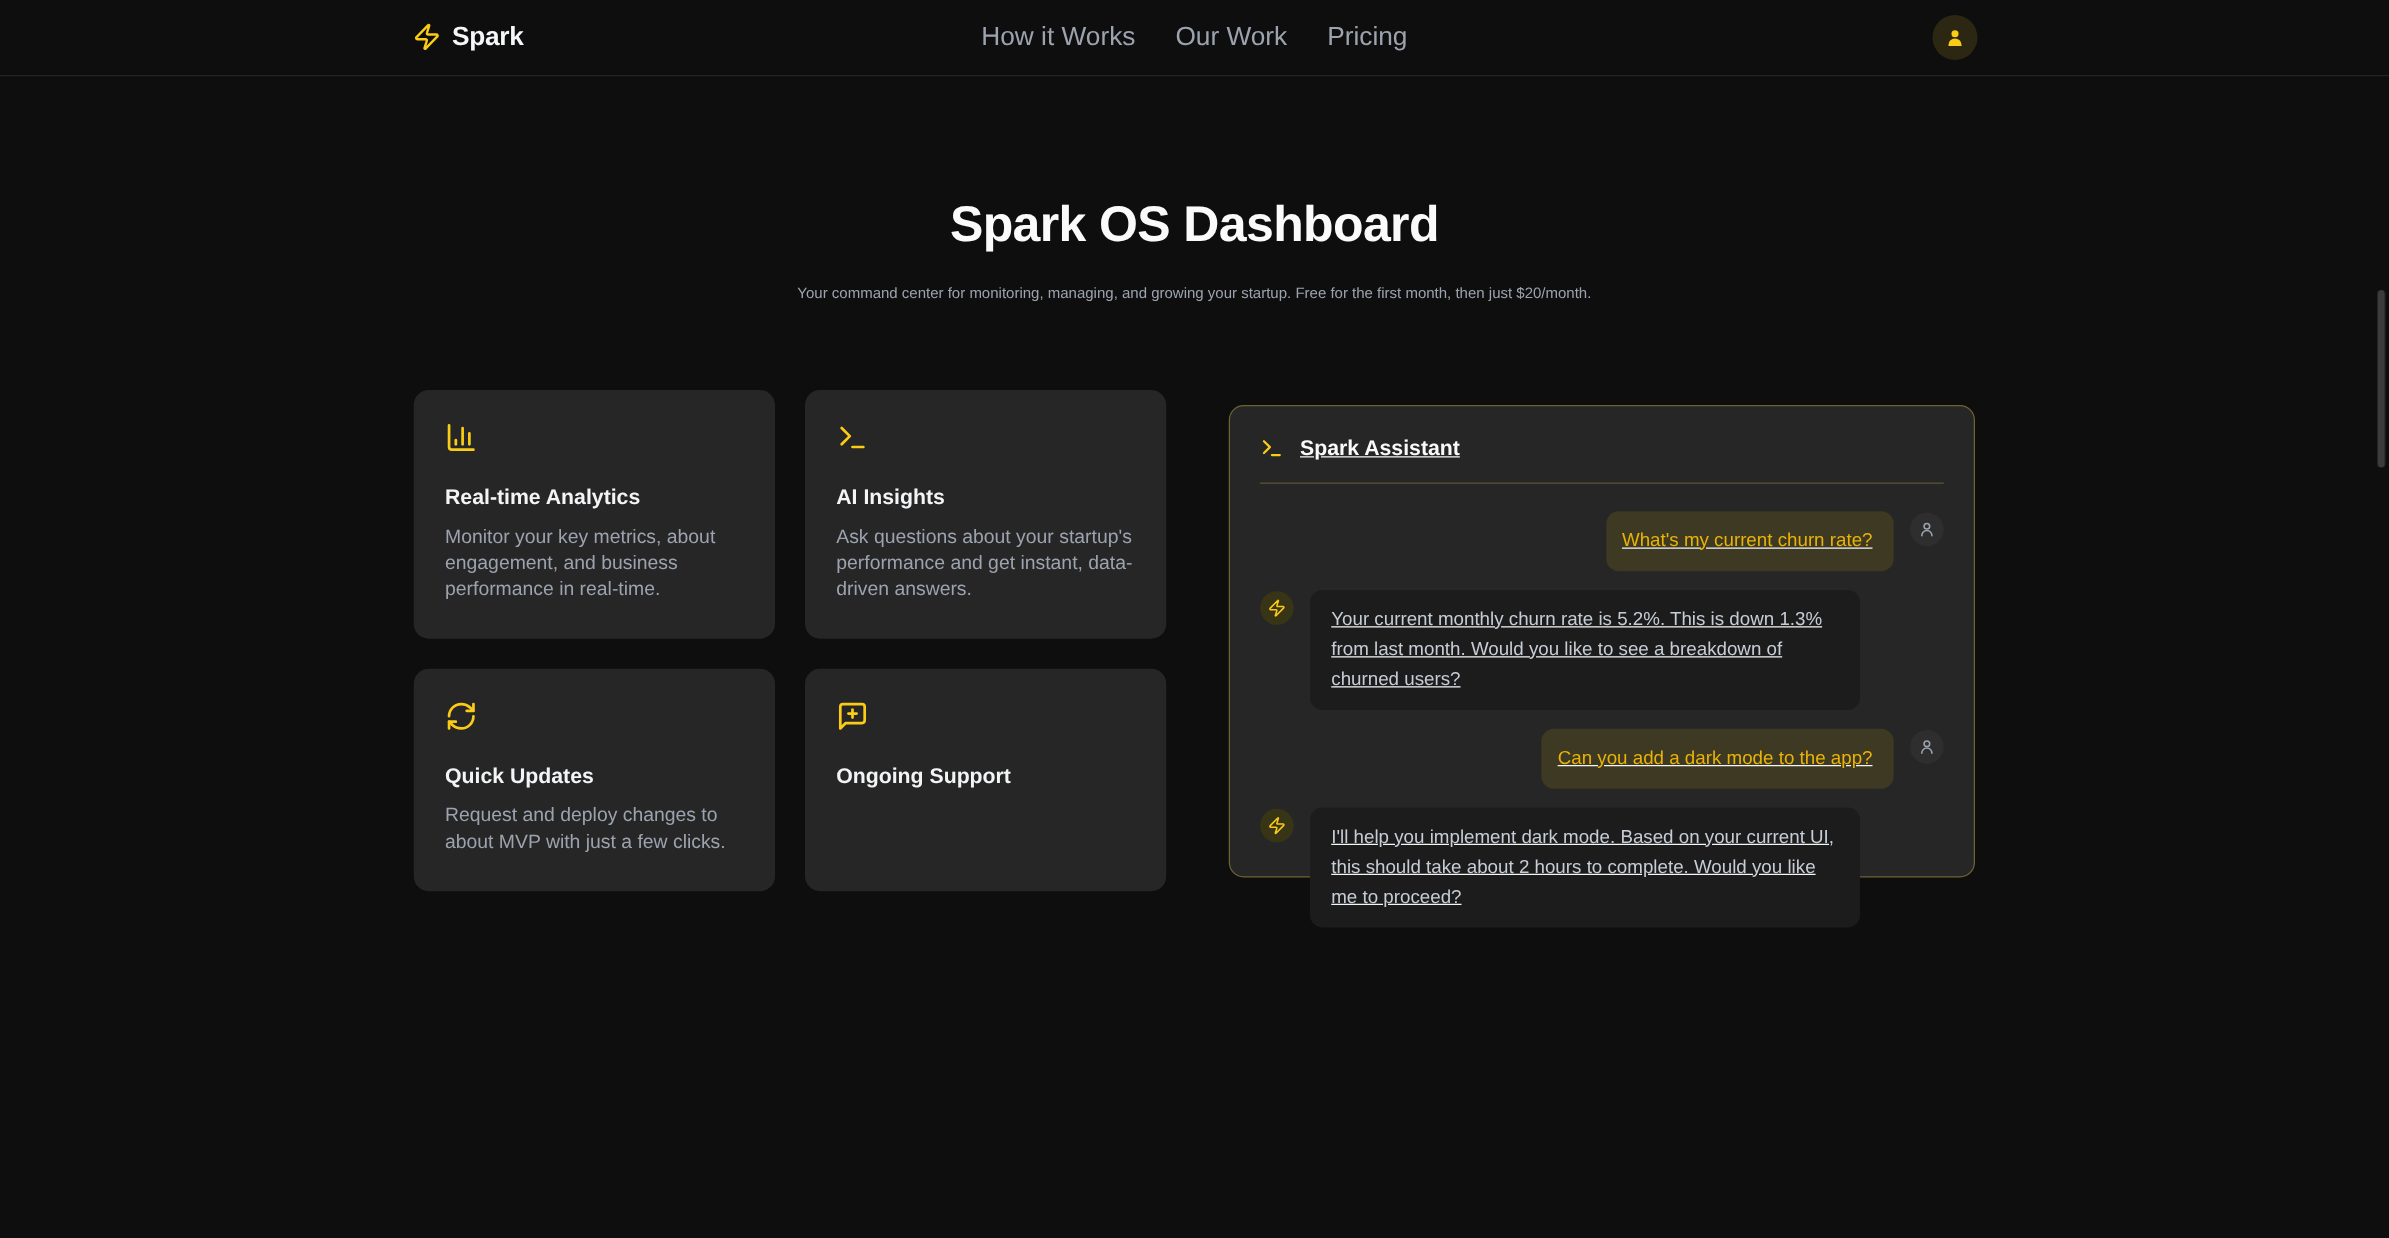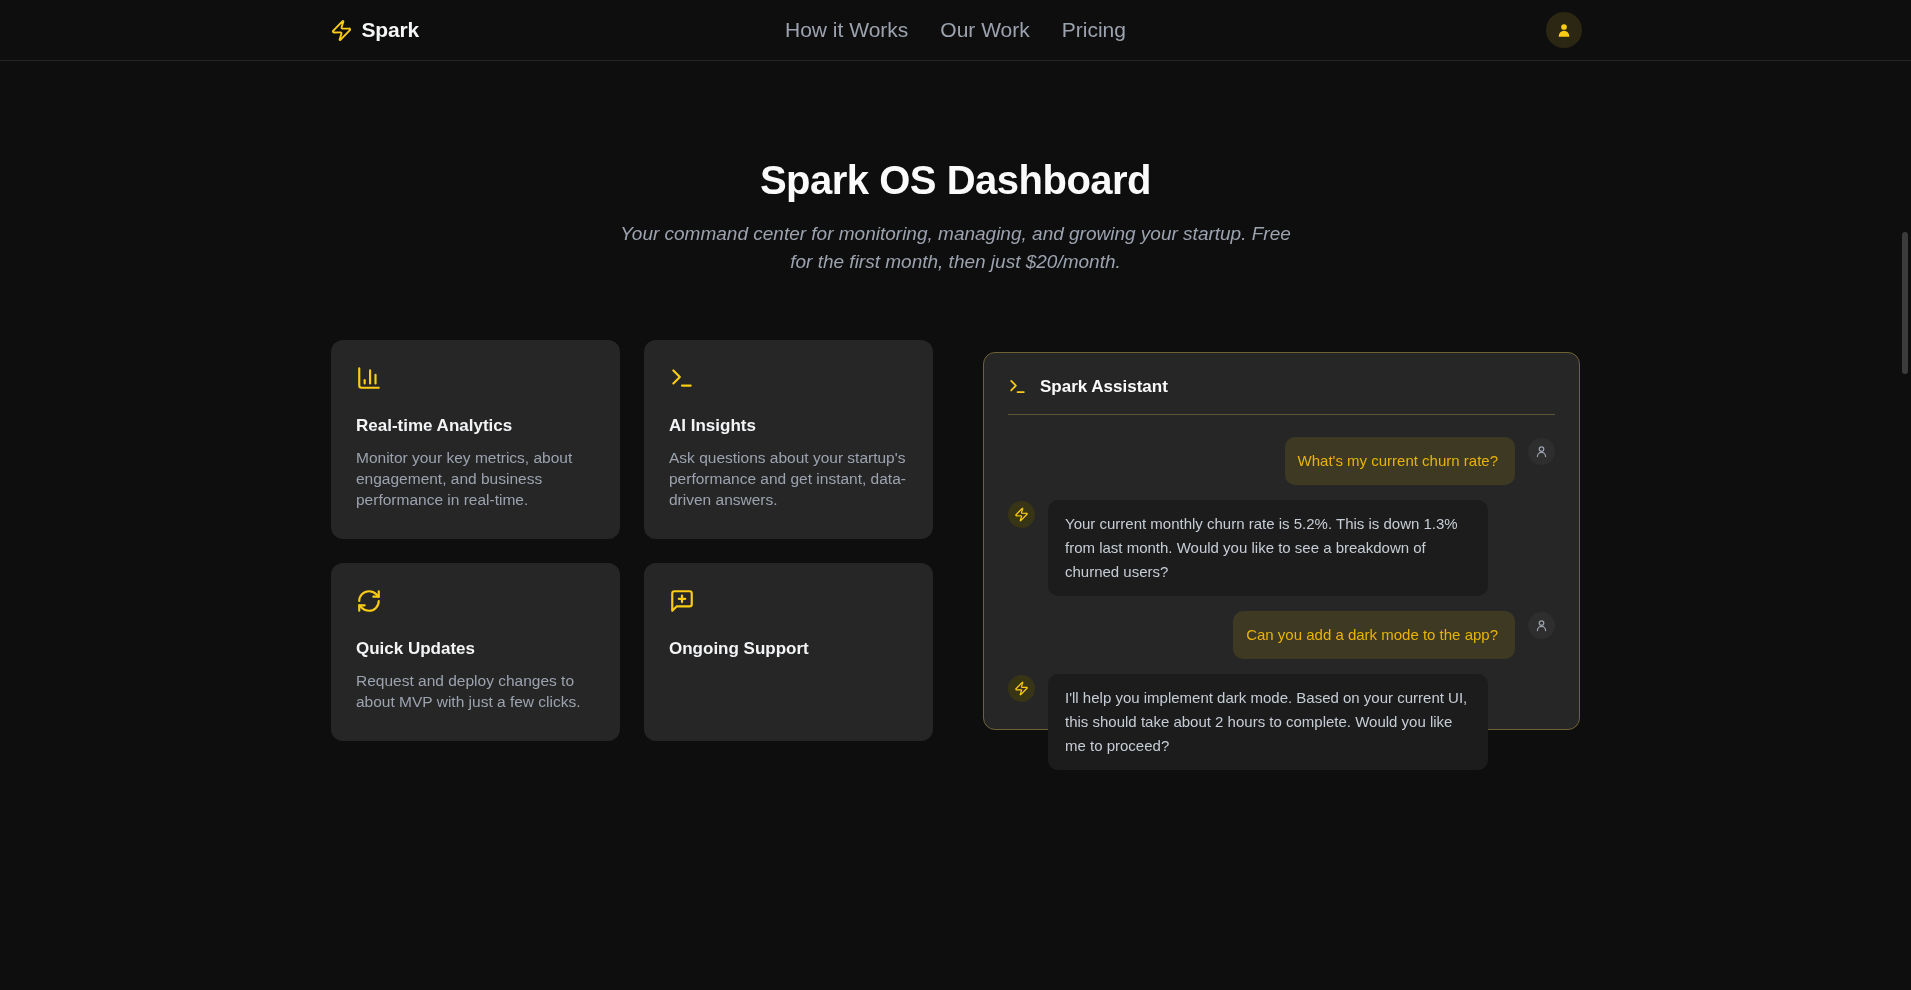--- a/index.html
+++ b/index.html
@@ -9,43 +9,43 @@
     --avatar-ai-bg:#383416; --avatar-user-bg:#2e2e2e; --white:#f5f6f7;
   }
   *{margin:0;padding:0;box-sizing:border-box;}
   html,body{width:1911px;height:990px;overflow:hidden;}
   body{background:var(--bg);font-family:"Liberation Sans","DejaVu Sans",sans-serif;color:var(--white);}
 
   
   .navbar{height:61px;border-bottom:1px solid var(--nav-border);display:flex;align-items:center;}
   .nav-inner{width:1252px;margin:0 auto;display:flex;align-items:center;}
   .nav-left{flex:1;display:flex;align-items:center;}
-  .brand{display:flex;align-items:center;gap:9px;cursor:pointer;}
+  .brand{display:flex;gap:9px;cursor:pointer;}
   .brand-name{font-size:21px;font-weight:bold;letter-spacing:-0.2px;}
   .nav-links{display:flex;gap:32px;}
   .nav-link{color:var(--muted);font-size:21px;text-decoration:none;cursor:pointer;}
   .nav-right{flex:1;display:flex;justify-content:flex-end;}
   .nav-avatar{width:36px;height:36px;border-radius:50%;background:#2c2712;display:flex;align-items:center;justify-content:center;cursor:pointer;border:none;}
 
   
   .hero{padding-top:95px;text-align:center;}
   .hero-title{font-size:40px;line-height:48px;font-weight:bold;letter-spacing:-0.5px;color:#fafafa;}
-  .hero-sub{margin:16px auto 0;max-width:690px;font-size:19px;line-height:28px;color:var(--muted);font-style:italic;}
+  .hero-sub{margin:16px auto 0;max-width:690px;font-size:12px;line-height:28px;color:var(--muted);}
 
   
   .content{width:1249px;margin:64px auto 0;display:flex;gap:50px;align-items:center;}
 
   .features{width:602px;display:grid;grid-template-columns:1fr 1fr;gap:24px;}
   .card{background:var(--card);border-radius:12px;padding:25px 25px 29px;}
   .card-icon{height:26px;display:flex;align-items:center;}
   .card-title{margin-top:25px;font-size:17px;font-weight:bold;color:#f3f4f6;}
   .card-desc{margin-top:11px;font-size:15.5px;line-height:21px;color:var(--muted);}
 
   
-  .panel{width:597px;height:378px;background:var(--panel);border:1px solid var(--panel-border);border-radius:12px;padding:24px;}
+  .panel{width:597px;height:378px;background:var(--panel);border:1px solid var(--panel-border);border-radius:12px;padding:24px;text-decoration:underline;}
   .panel-head{display:flex;align-items:center;gap:13px;}
   .panel-title{font-size:17px;font-weight:bold;color:#fafafa;}
   .panel-divider{height:1px;background:var(--divider);margin-top:17px;}
   .messages{margin-top:22px;display:flex;flex-direction:column;gap:15px;}
   .msg{display:flex;gap:13px;align-items:flex-start;}
   .msg.user{justify-content:flex-end;}
   .bubble{border-radius:10px;padding:13px 17px;font-size:15px;line-height:22px;max-width:440px;}
   .msg.user .bubble{background:var(--bubble-user);color:#eab308;padding-left:13px;}
   .msg.ai .bubble{background:var(--bubble-ai);color:var(--ai-text);line-height:24px;padding:12px 17px;}
   .chat-avatar{width:27px;height:27px;border-radius:50%;flex:0 0 auto;display:flex;align-items:center;justify-content:center;margin-top:1px;}

